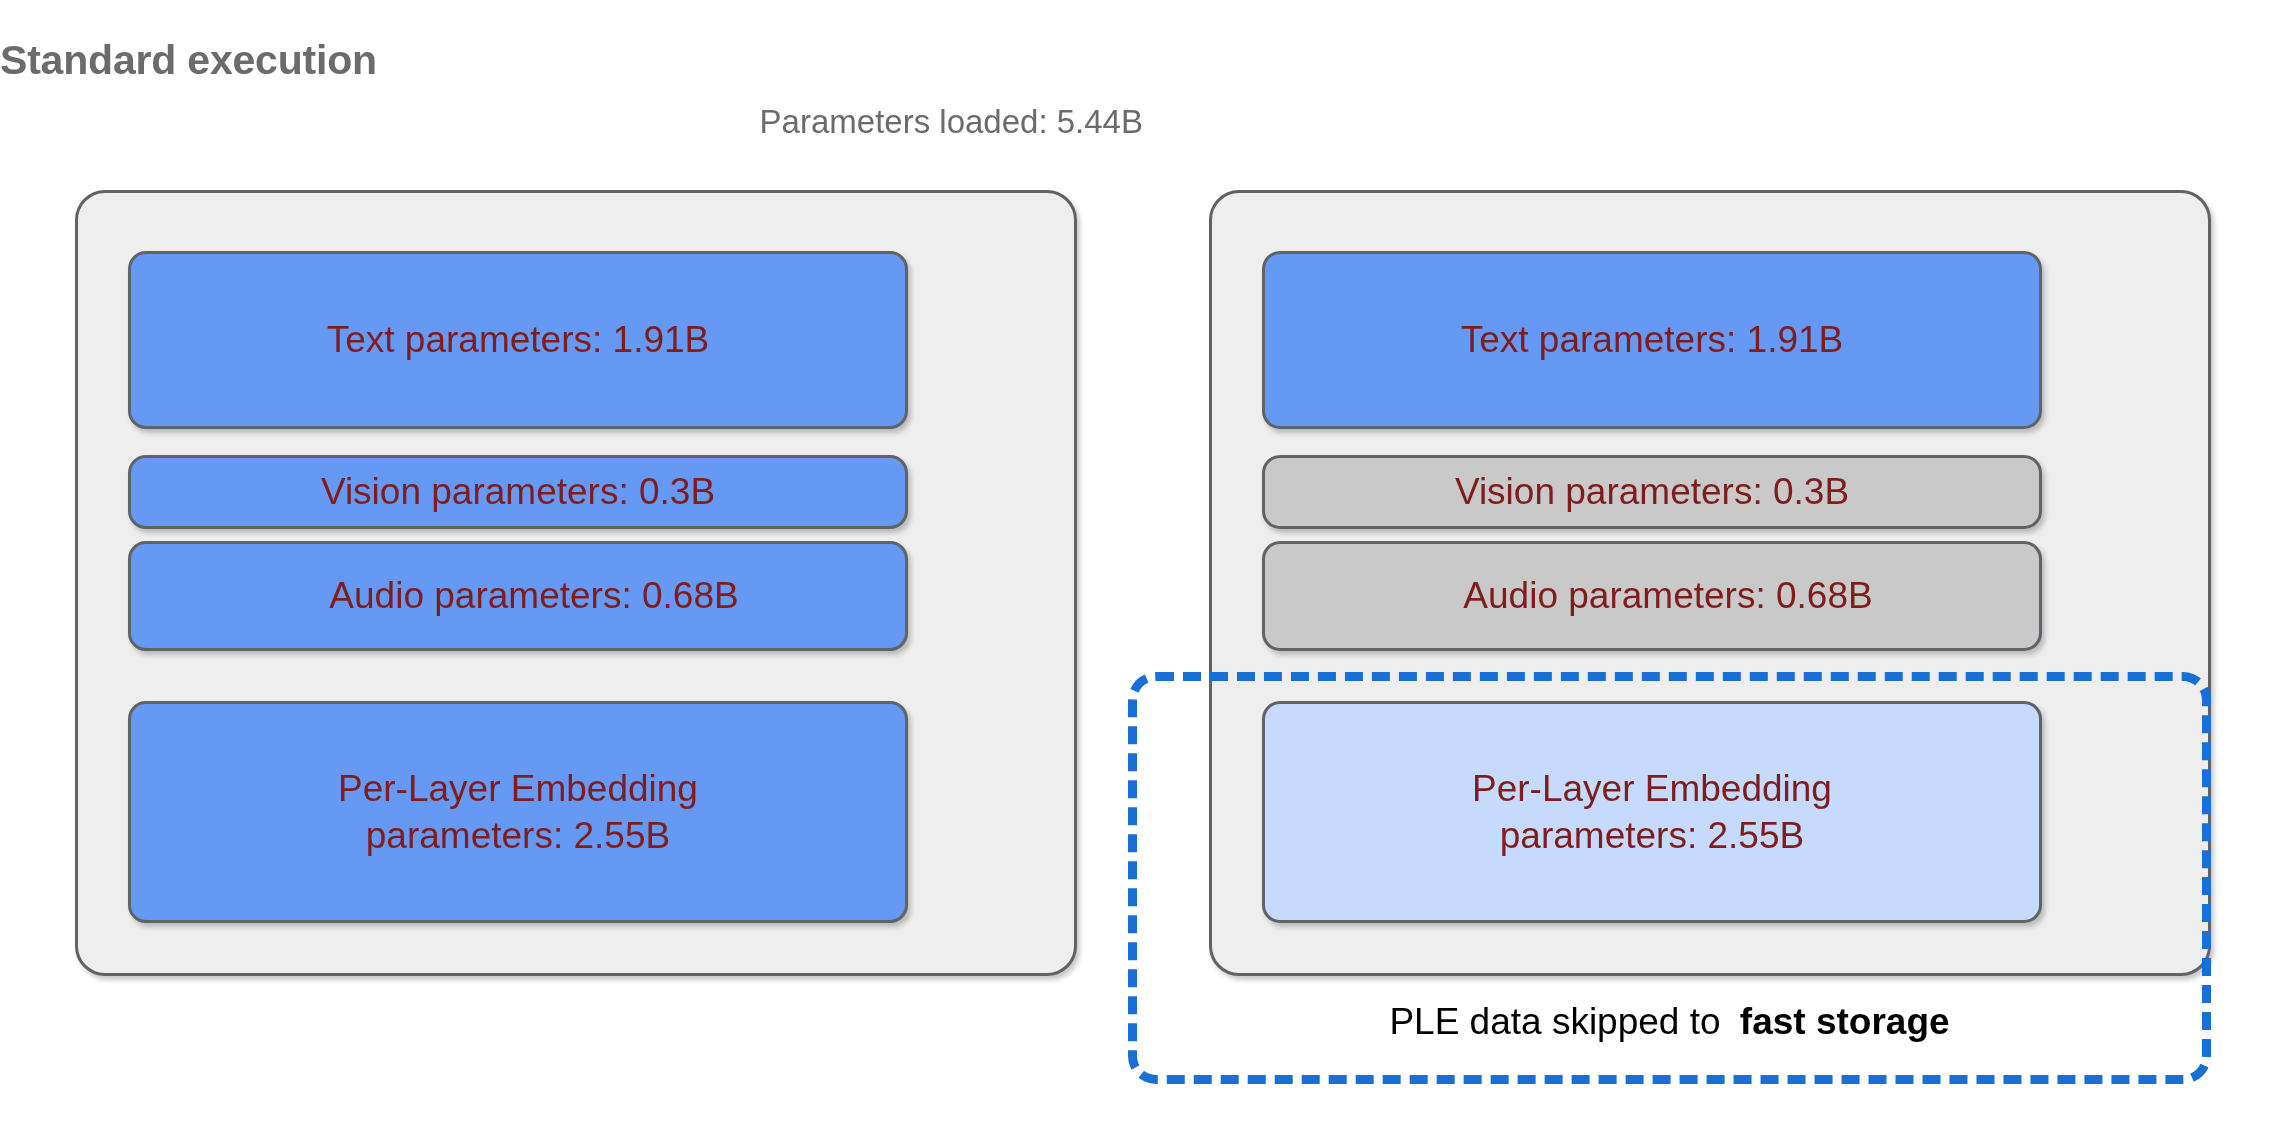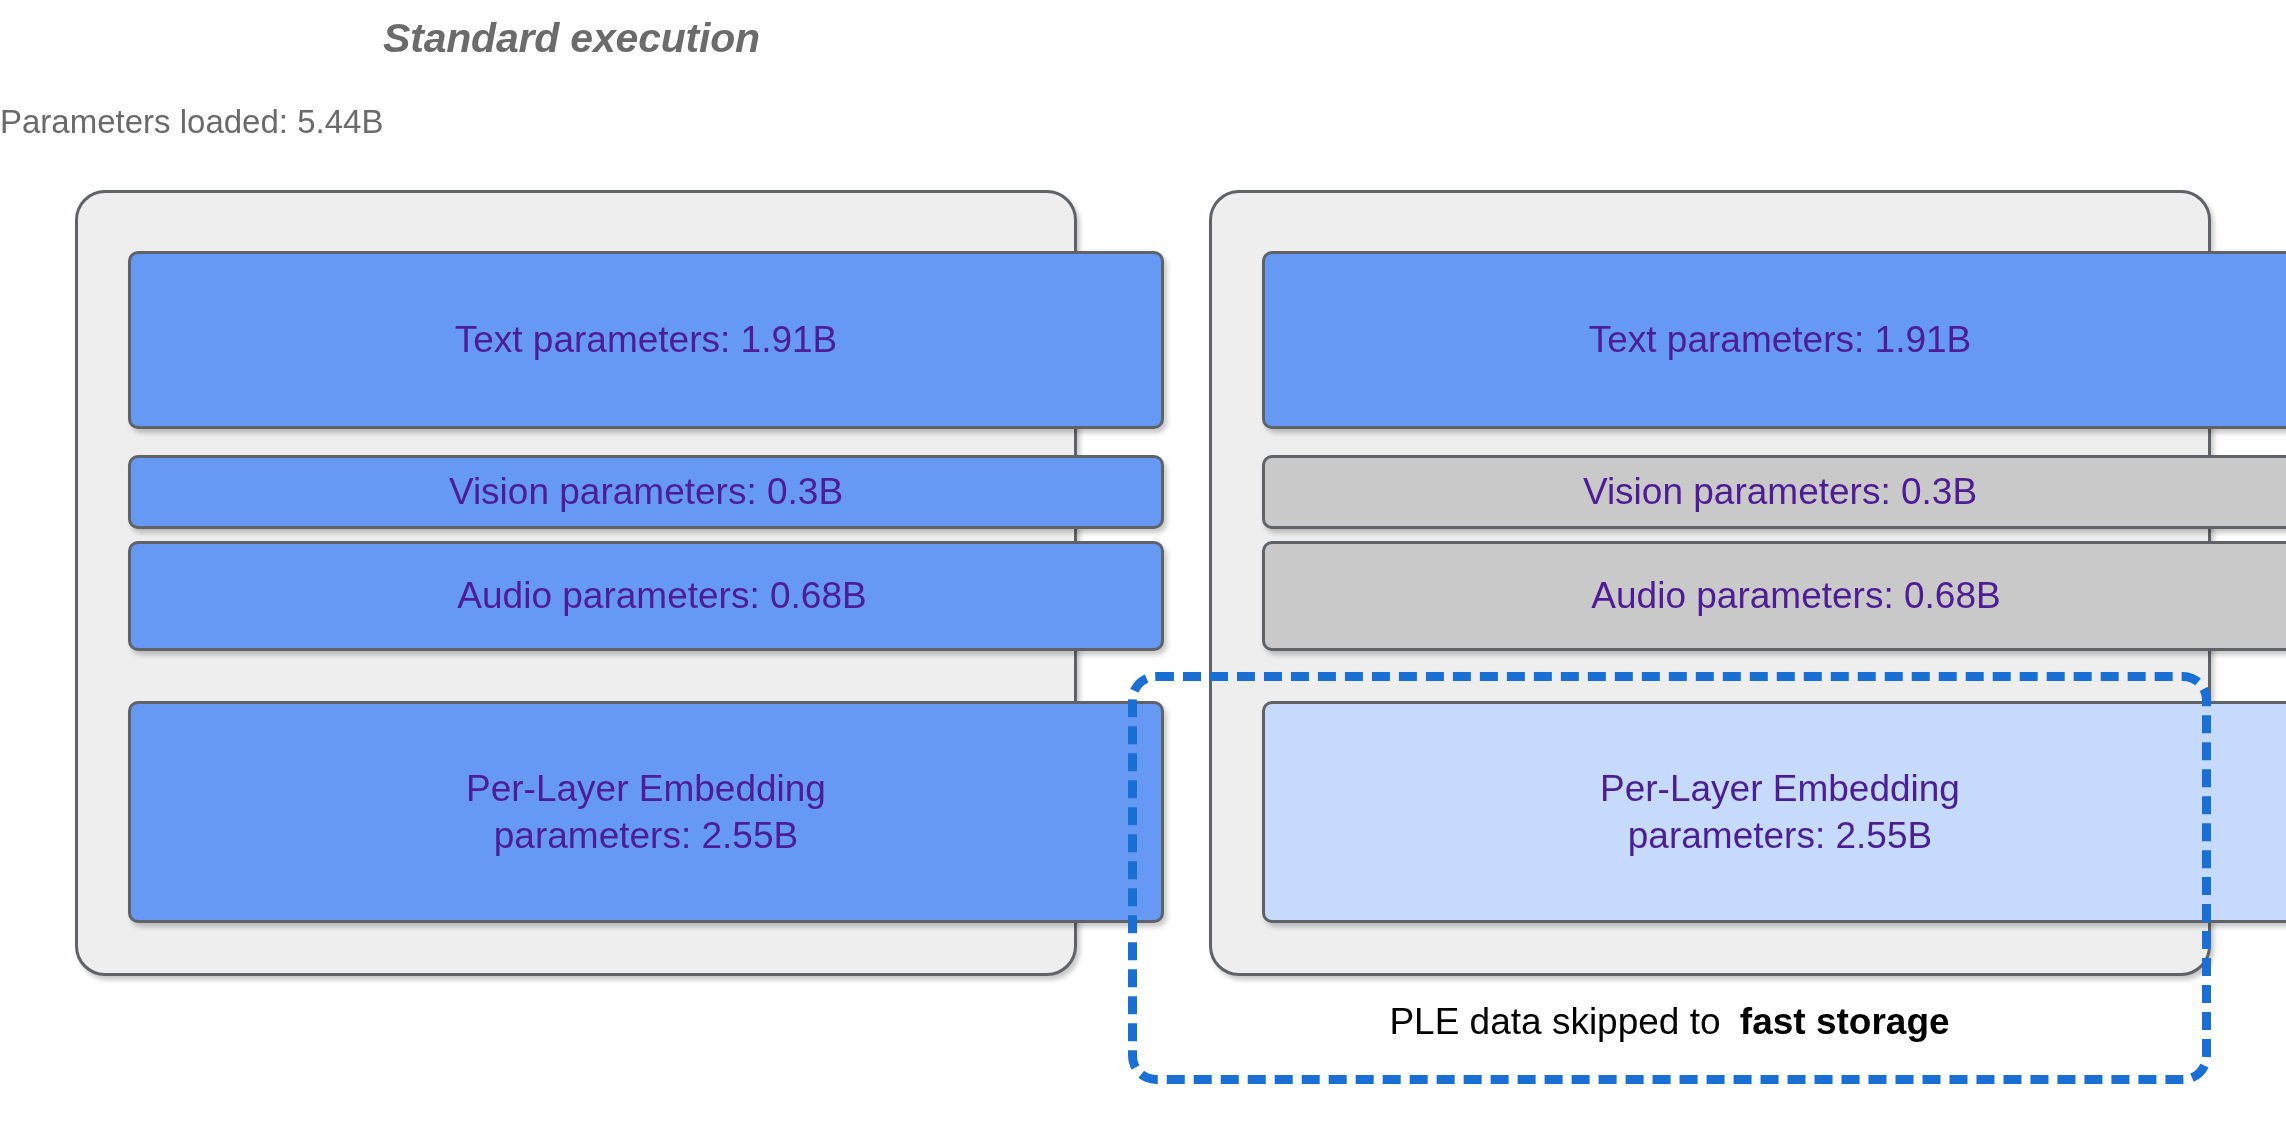--- a/index.html
+++ b/index.html
@@ -31,35 +31,33 @@
     height: 1134px;
   }
   .column.left  { left: 0; }
   .column.right { left: 1143px; }
 
   
   .col-title {
     position: absolute;
     left: 0;
     right: 0;
-    top: 16px;
-    text-align: center;
+    top: 38px;
     font-size: 41px;
     font-weight: bold;
     color: #6b6b6b;
     letter-spacing: -0.2px;
     line-height: 1.1;
-    font-style: italic;
   }
   .col-subtitle {
     position: absolute;
     left: 0;
     right: 0;
     top: 104px;
-    text-align: left;
+    text-align: right;
     font-size: 33px;
     font-weight: normal;
     color: #6b6b6b;
     line-height: 1.1;
   }
   .col-subtitle b {
     font-weight: bold;
     color: #6b6b6b;
   }
 
@@ -75,29 +73,29 @@
     box-sizing: border-box;
     box-shadow: 3px 4px 5px rgba(0,0,0,0.22);
   }
   .column.left  .panel { left: 75px; }
   .column.right .panel { left: 66px; }
 
   
   .block {
     position: absolute;
     left: 50px;
-    width: 1036px;
+    width: 780px;
     box-sizing: border-box;
     border: 3px solid #5f6368;
-    border-radius: 10px;
+    border-radius: 18px;
     display: flex;
     align-items: center;
     justify-content: center;
     text-align: center;
-    color: #4c1d95;
+    color: #7f1d1d;
     font-size: 37px;
     font-weight: normal;
     line-height: 1.28;
     box-shadow: 3px 4px 5px rgba(0,0,0,0.22);
   }
 
   .block.text-params   { top: 58px;  height: 178px; }
   .block.vision-params { top: 262px; height: 74px;  }
   .block.audio-params  { top: 348px; height: 110px; padding-left: 32px; }
   .block.ple-params    { top: 477px; height: 222px; margin-top: 31px; }

